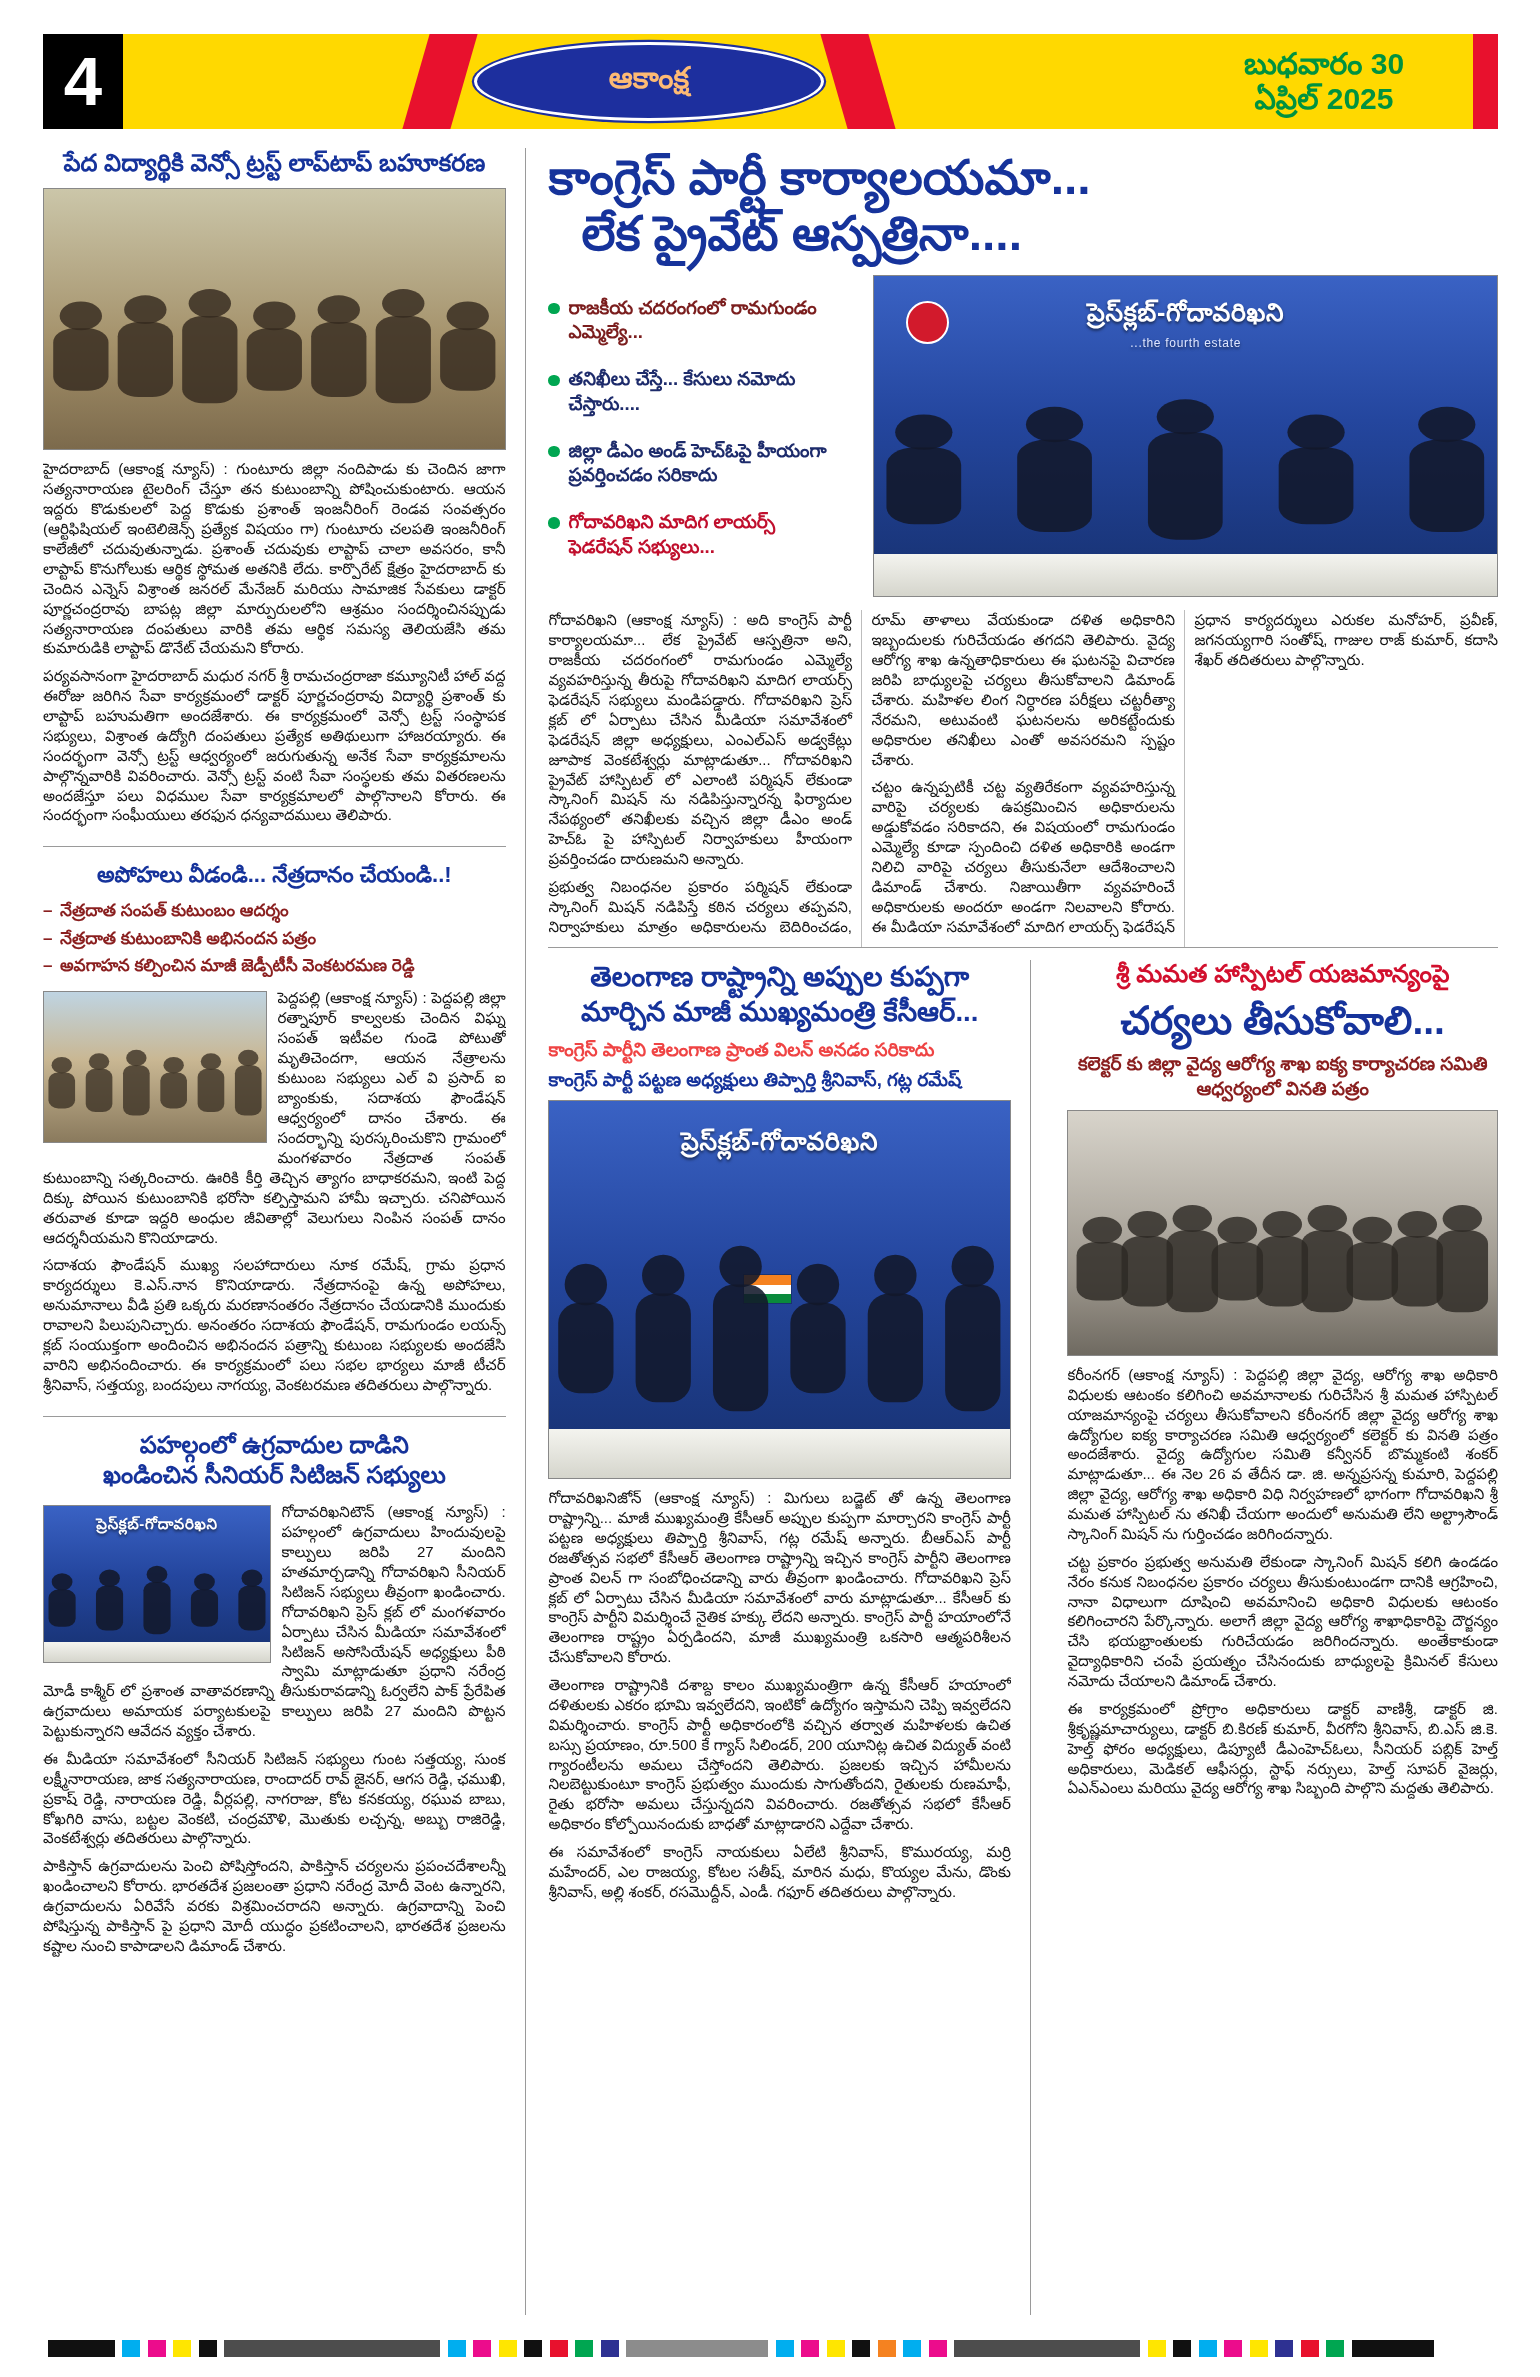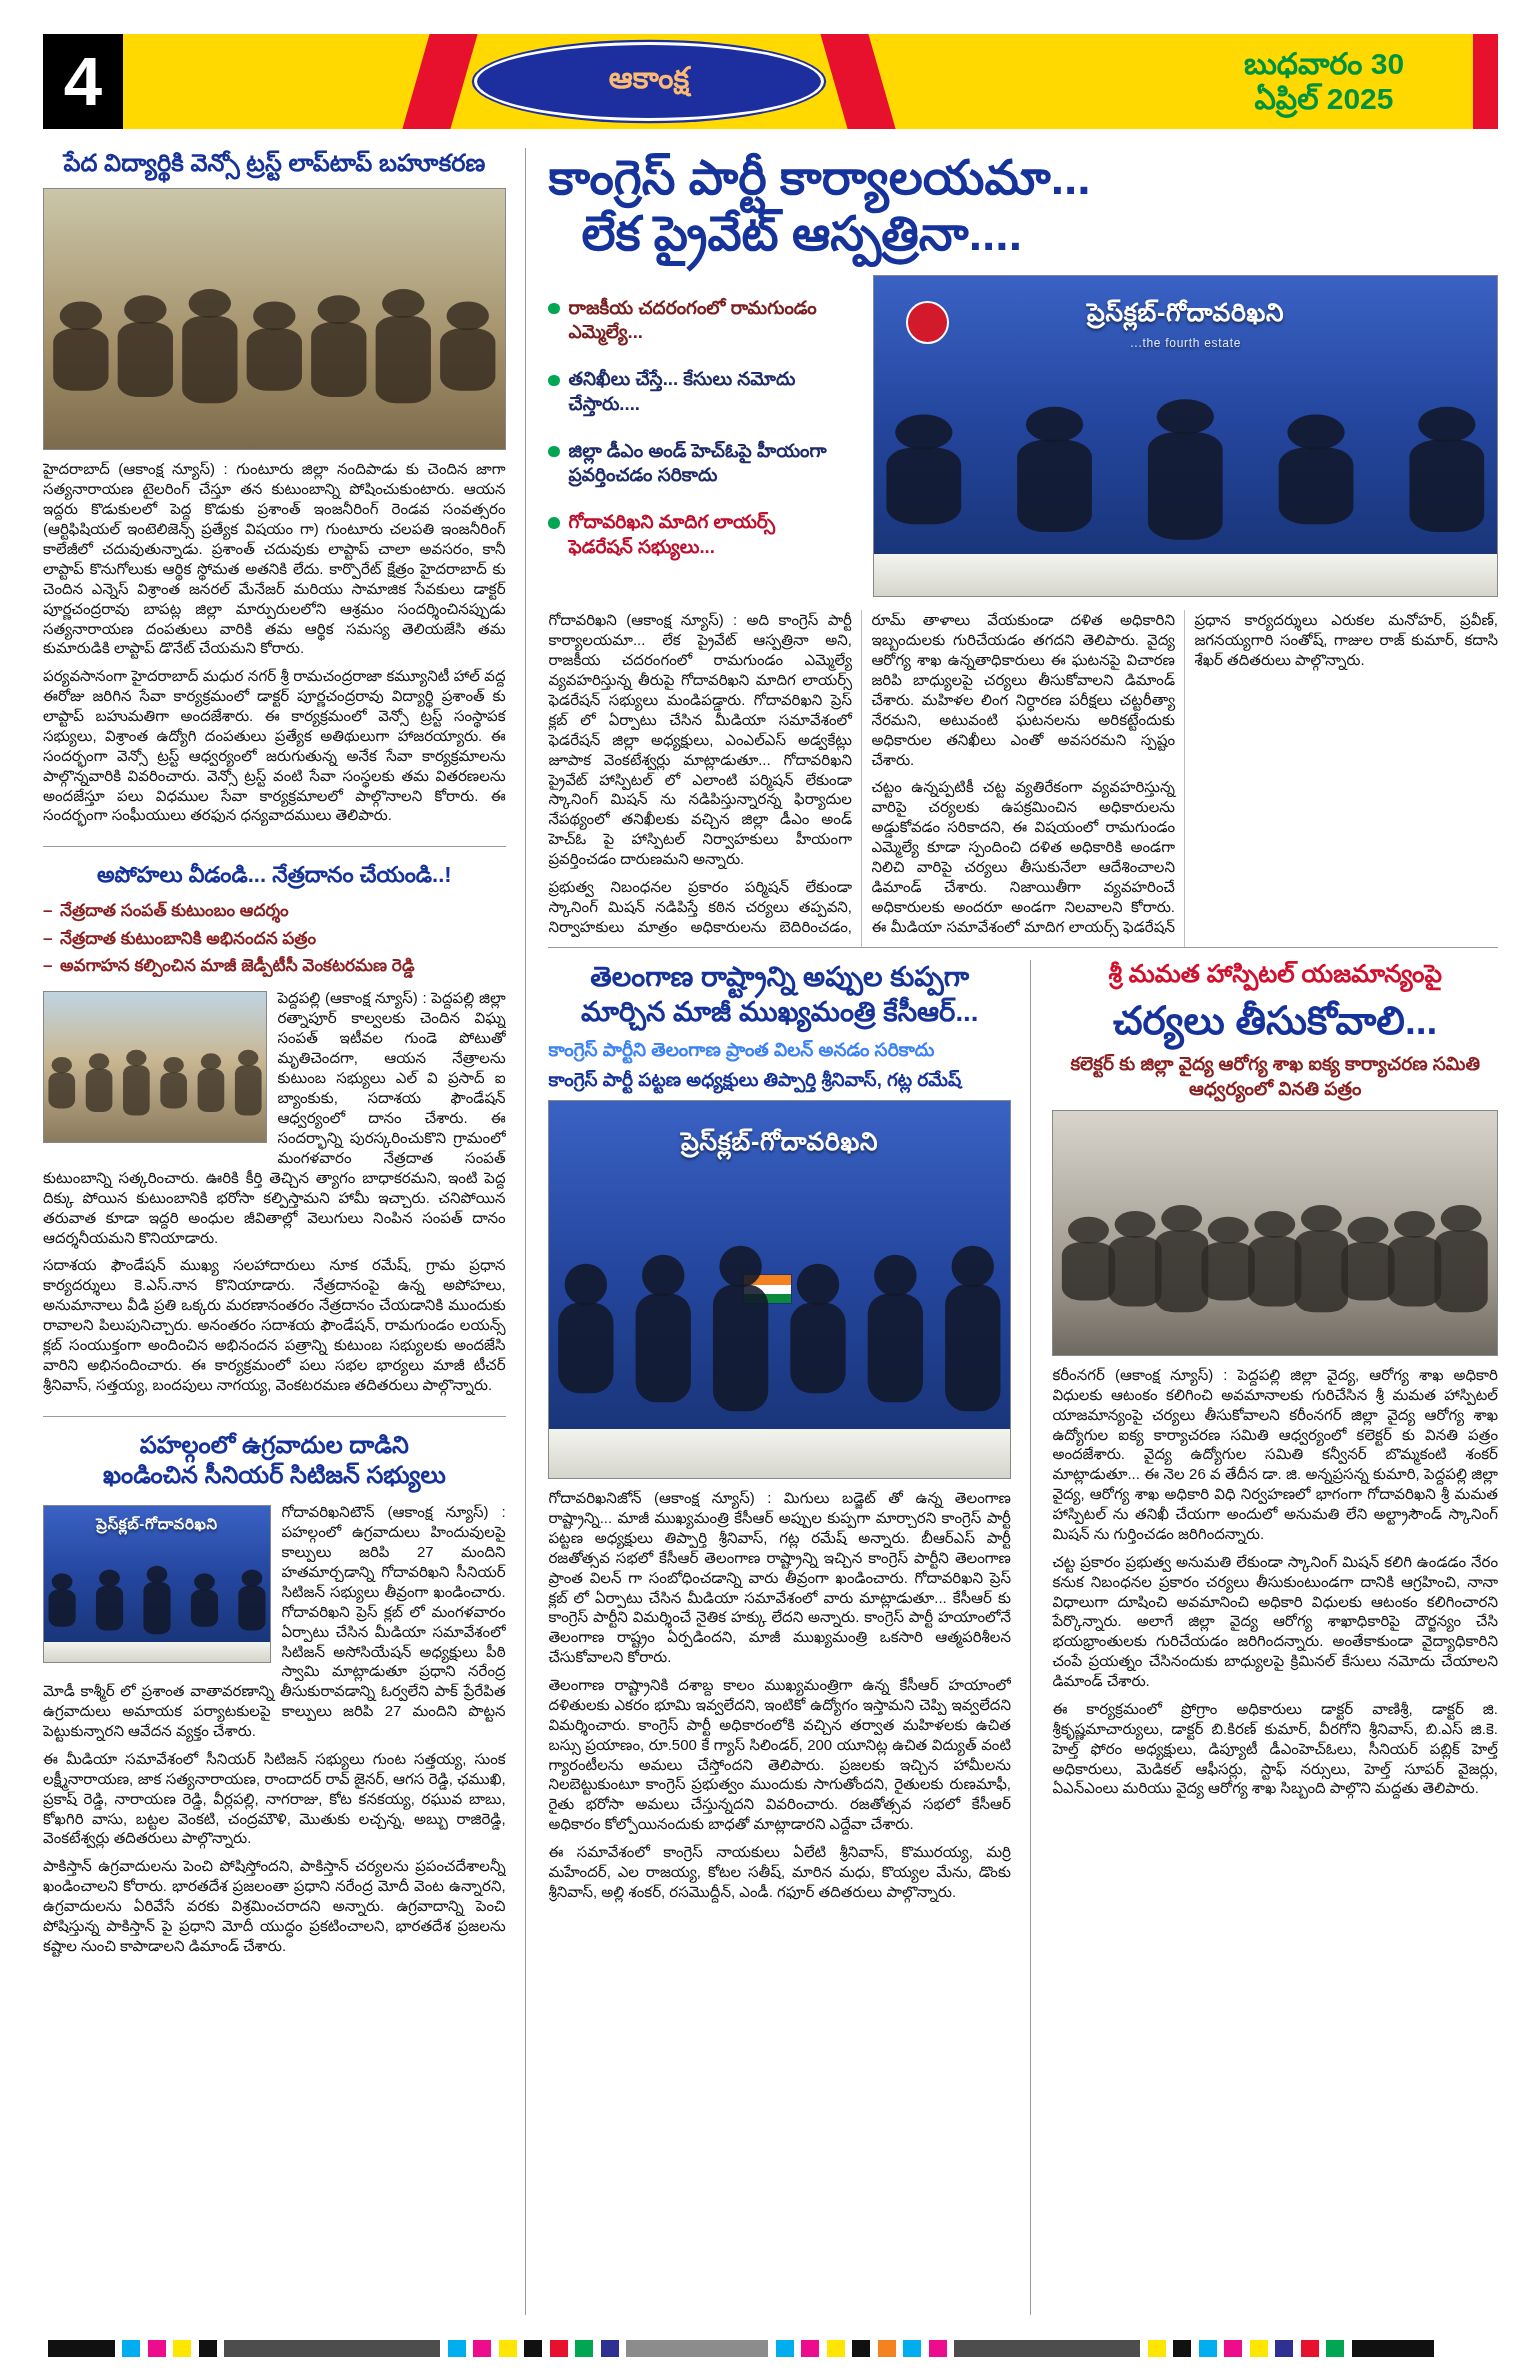--- a/index.html
+++ b/index.html
@@ -73,26 +73,26 @@
   .h-xl { color:#16339b; font-weight:bold; font-size:48px; line-height:1.16; margin:1.5px 0 13.4px; }
   .h-xl .indent { margin-left:33px; }
   .ma-row { display:flex; gap:30px; margin-bottom:13.4px; }
   .ma-bullets { width:295px; flex:none; padding-top:21px; }
   .bullet { display:flex; gap:9px; font-size:18.6px; font-weight:bold; line-height:1.32; margin-bottom:22.4px; }
   .bullet .dot { width:11.2px; height:11.2px; border-radius:50%; background:#00a651; margin-top:7.5px; flex:none; }
   .main-photo { flex:1; height:322px; }
   .ma-text { height:337px; overflow:hidden; column-count:3; column-gap:19.4px; column-rule:0.7px solid #bdbdbd; column-fill:auto; }
 
   
-  .lower-row { flex:1; display:flex; gap:21px; overflow:hidden; }
+  .lower-row { flex:1; display:flex; gap:36px; overflow:hidden; }
   .kcr { width:483px; flex:none; border-right:0.7px solid #9a9a9a; padding-right:19.4px; overflow:hidden; }
   .hospital { flex:1; overflow:hidden; }
   .h-lg { font-size:27.6px; line-height:1.25; margin-bottom:9px; }
   .sub { font-weight:bold; font-size:18.6px; line-height:1.3; margin-bottom:6px; }
-  .sub.red { color:#3b82f6; }
+  .sub.red { color:#ef4444; }
   .sub.blue { color:#16339b; }
   .sub.maroon { color:#8a1f1f; text-align:center; margin-bottom:9px; }
   .kcr .photo { height:379px; margin:7.5px 0 9px; }
   .kicker { color:#d2102e; font-weight:bold; font-size:24.6px; text-align:center; margin-bottom:4.5px; }
   .h-xxl { color:#16339b; font-weight:bold; font-size:39px; text-align:center; line-height:1.15; margin-bottom:9px; }
   .hospital .photo { height:246px; margin-bottom:9px; }
 
   
   .print-bar { margin-top:auto; height:21px; display:flex; align-items:center; gap:7.5px; padding:0 4.5px; }
   .print-bar .seg { display:block; height:16.4px; flex:none; }

